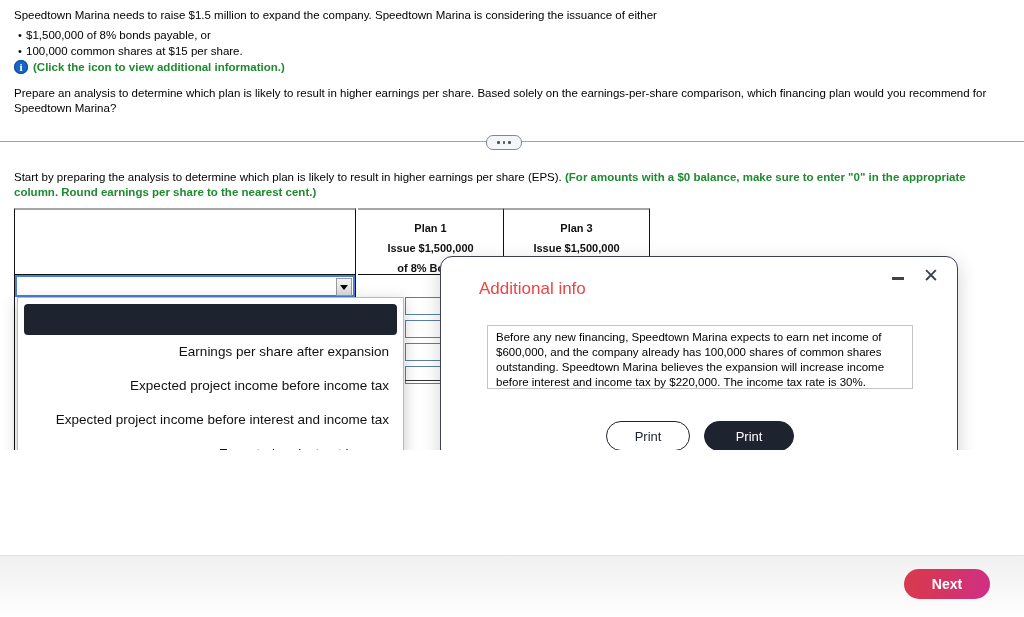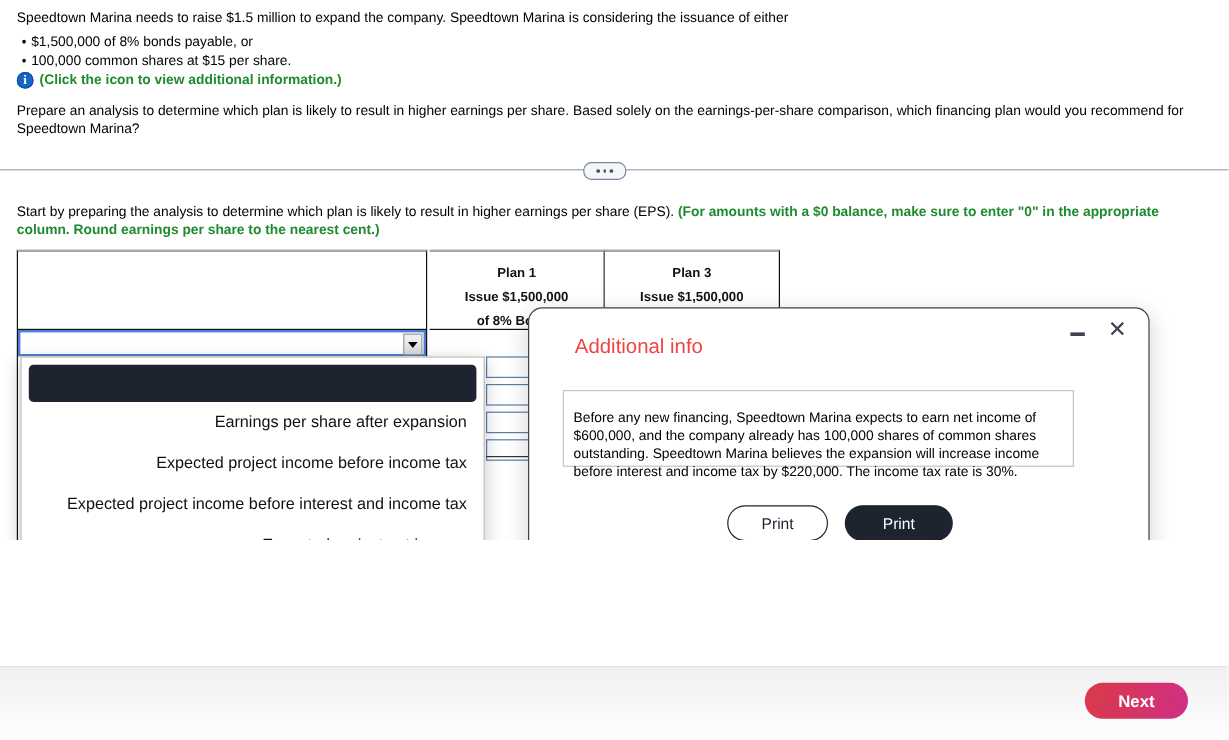--- a/index.html
+++ b/index.html
@@ -375,27 +375,27 @@
     height: 26px;
     color: #3d4150;
     font-size: 19px;
     line-height: 26px;
     text-align: center;
     cursor: pointer;
     font-family: "Liberation Sans", sans-serif;
   }
   .modal .m-body {
     position: absolute;
-    left: 28px;
+    left: 46px;
     top: 68px;
     width: 426px;
     height: 64px;
     border: 1px solid #c4c4c4;
     box-sizing: border-box;
-    padding: 16px 8px;
+    padding: 4px 8px;
     font-size: 11.5px;
     line-height: 15px;
     color: #000;
   }
   .modal .m-actions {
     position: absolute;
     left: 0;
     top: 164px;
     width: 518px;
     display: flex;

